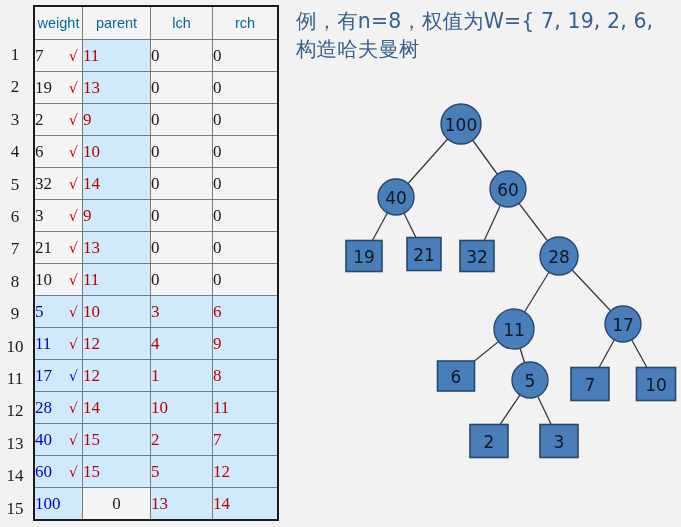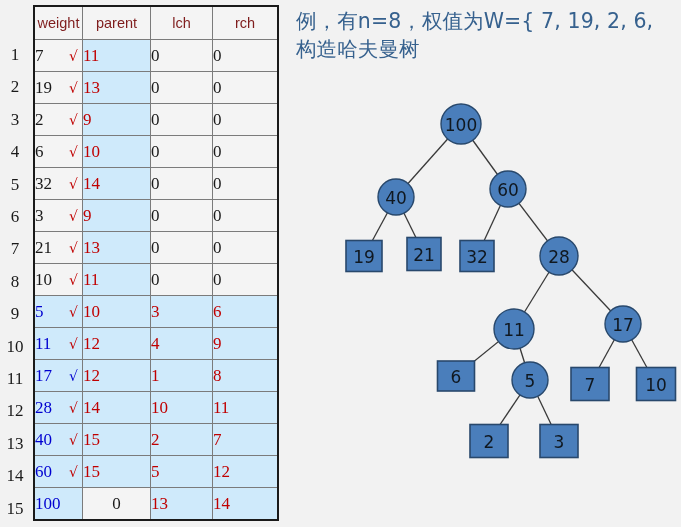--- a/index.html
+++ b/index.html
@@ -44,21 +44,21 @@
   }
   #huff-table td, #huff-table th {
     border: 1px solid #7b7b7b;
     height: 31px;
     padding: 0;
     font-weight: normal;
   }
   #huff-table th {
     font-family: "Liberation Sans", sans-serif;
     font-size: 14.5px;
-    color: #7f1d1d;
+    color: #0369a1;
     background: #f4f4f4;
     height: 32px;
   }
   .col-w  { width: 47px; }
   .col-p  { width: 67px; }
   .col-l  { width: 61px; }
   .col-r  { width: 64px; }
 
   
   #huff-table { border: 2px solid #1a1a1a; }

